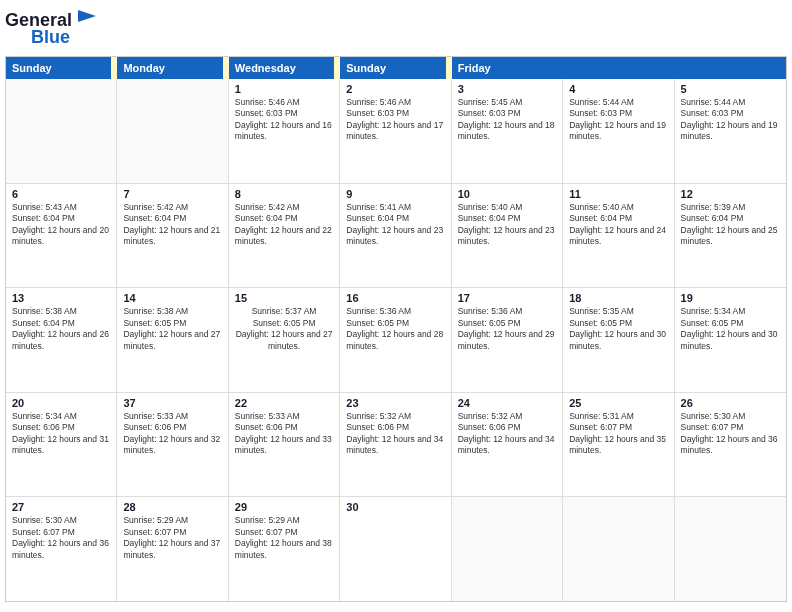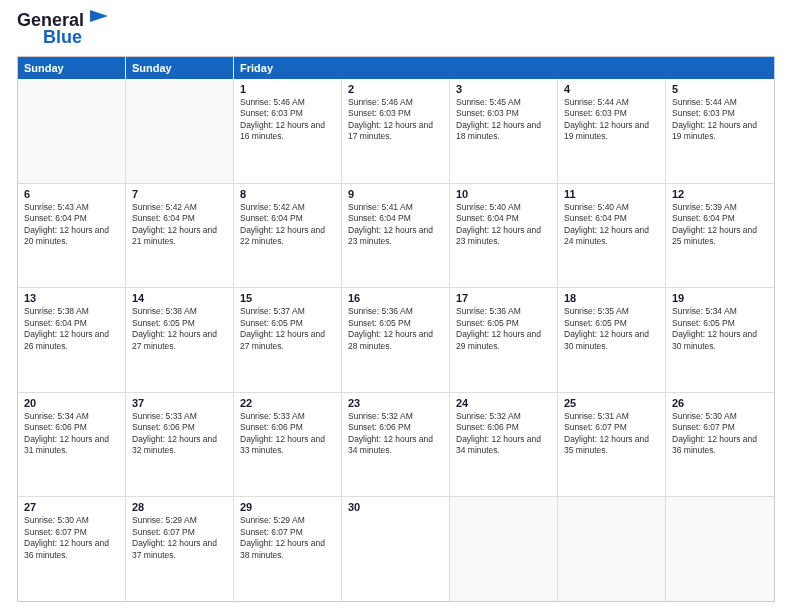--- a/index.html
+++ b/index.html
@@ -6,21 +6,21 @@
     body {
       font-family: Arial, sans-serif;
       background: #fff;
       width: 792px;
       height: 612px;
       overflow: hidden;
     }
     .page {
       width: 792px;
       height: 612px;
-      padding: 10px 17px;
+      padding: 10px 5px;
       display: flex;
       flex-direction: column;
     }
     .header {
       display: flex;
       justify-content: space-between;
       align-items: flex-start;
       margin-bottom: 8px;
     }
     .logo {
@@ -50,21 +50,21 @@
     .calendar-header {
       display: grid;
       grid-template-columns: repeat(7, 1fr);
       background: #1565c0;
     }
     .cal-header-cell {
       color: #fff;
       font-size: 11px;
       font-weight: bold;
       padding: 5px 6px;
-      border-right: 1px solid #fef9c3;
+      border-right: 6px solid #fef9c3;
     }
     .cal-header-cell:last-child { border-right: none; }
     .calendar-body {
       flex: 1;
       display: flex;
       flex-direction: column;
     }
     .cal-row {
       display: grid;
       grid-template-columns: repeat(7, 1fr);
@@ -114,20 +114,22 @@
     </div>
     <div class="title-section">
       <div class="month-title"></div>
       <div class="location-title"></div>
     </div>
   </div>
 
   <div class="calendar">
     <div class="calendar-header">
     <div class="cal-header-cell">Sunday</div>
+        <div class="cal-header-cell">Monday</div>
+        <div class="cal-header-cell">Wednesday</div>
         <div class="cal-header-cell">Sunday</div>
         <div class="cal-header-cell">Friday</div>
       </div>
     <div class="calendar-body">
     <div class="cal-row">
           <div class="cal-cell empty"></div>
           <div class="cal-cell empty"></div>
           <div class="cal-cell">
             <span class="day-num">1</span>
             <div class="cell-info" style="white-space: pre-line;">Sunrise: 5:46 AM
@@ -211,21 +213,21 @@
 Daylight: 12 hours and 26 minutes.</div>
           </div>
           <div class="cal-cell">
             <span class="day-num">14</span>
             <div class="cell-info" style="white-space: pre-line;">Sunrise: 5:38 AM
 Sunset: 6:05 PM
 Daylight: 12 hours and 27 minutes.</div>
           </div>
           <div class="cal-cell">
             <span class="day-num">15</span>
-            <div class="cell-info" style="white-space: pre-line;">Sunrise: 5:37 AM
+            <div class="cell-info" style="white-space: pre-line; text-align: center;">Sunrise: 5:37 AM
 Sunset: 6:05 PM
 Daylight: 12 hours and 27 minutes.</div>
           </div>
           <div class="cal-cell">
             <span class="day-num">16</span>
             <div class="cell-info" style="white-space: pre-line;">Sunrise: 5:36 AM
 Sunset: 6:05 PM
 Daylight: 12 hours and 28 minutes.</div>
           </div>
           <div class="cal-cell">

